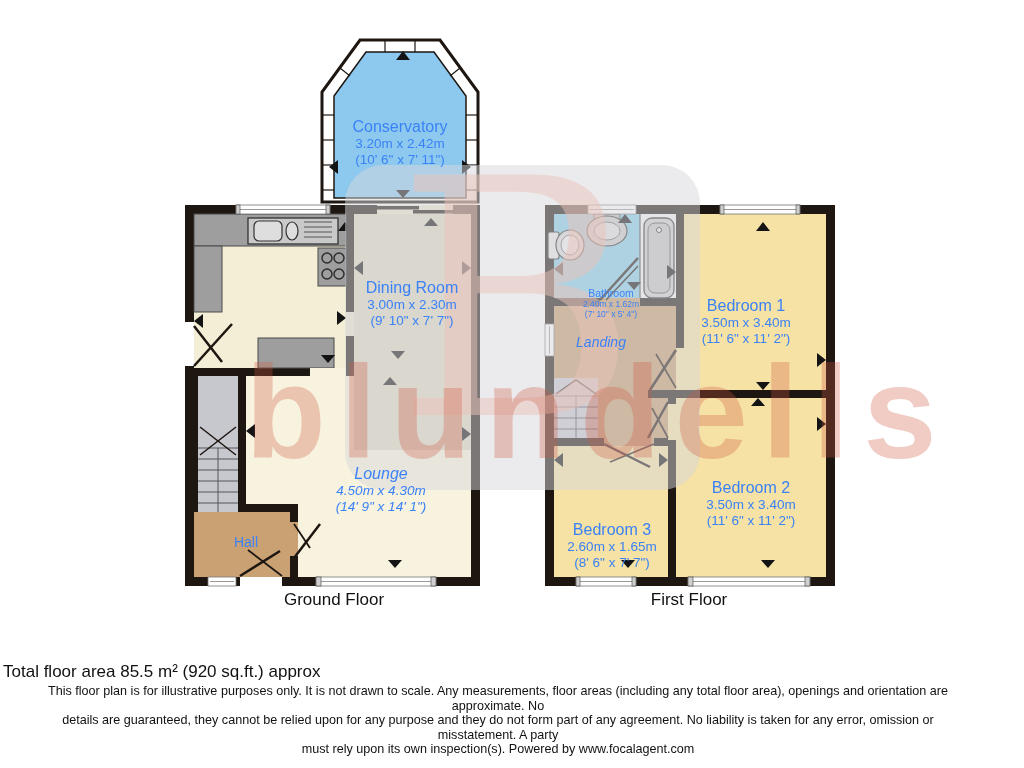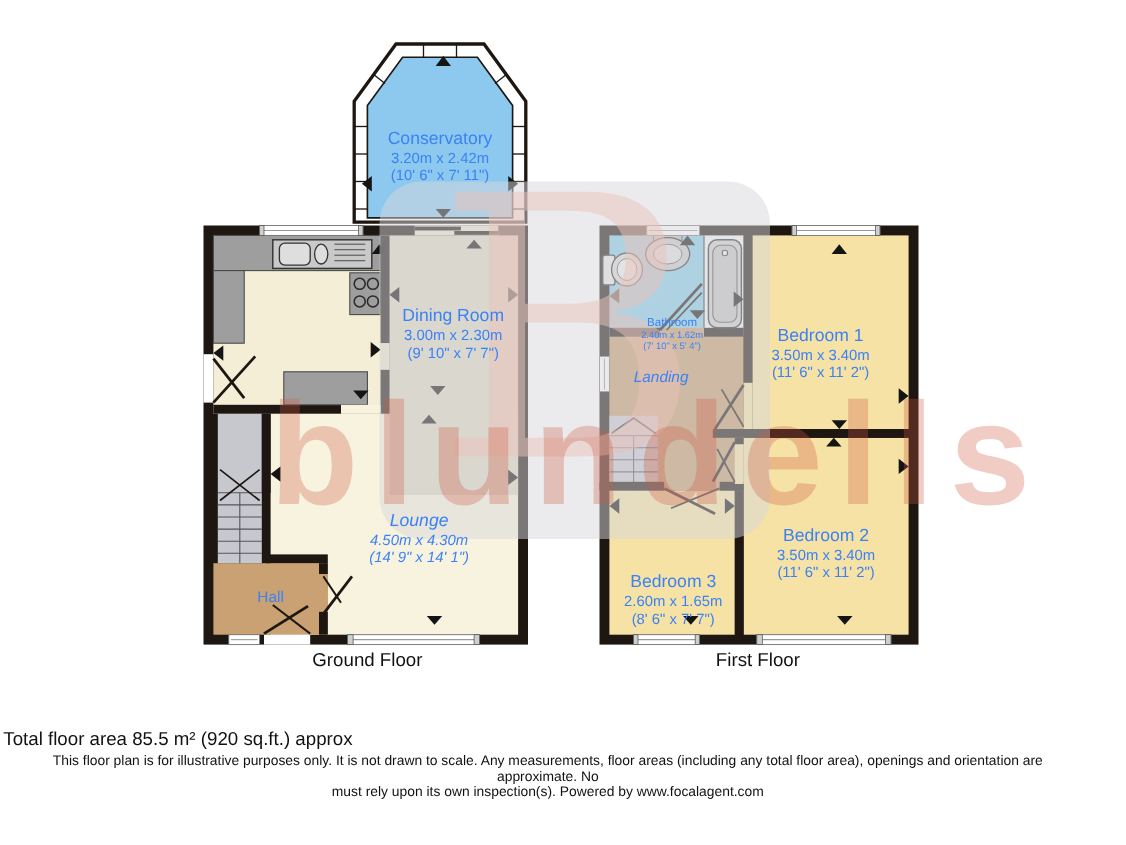--- a/index.html
+++ b/index.html
@@ -318,16 +318,17 @@
     <div class="rdim">2.60m x 1.65m</div>
     <div class="rdim">(8' 6" x 7' 7")</div>
   </div>
 
   <div class="floor-title" style="left:334px;top:590px;">Ground Floor</div>
   <div class="floor-title" style="left:689px;top:590px;">First Floor</div>
 
   <div class="footer-area">Total floor area 85.5 m² (920 sq.ft.) approx</div>
   <div class="footer-disclaimer">
     <div>This floor plan is for illustrative purposes only. It is not drawn to scale. Any measurements, floor areas (including any total floor area), openings and orientation are approximate. No</div>
+    <div>details are guaranteed, they cannot be relied upon for any purpose and they do not form part of any agreement. No liability is taken for any error, omission or misstatement. A party</div>
     <div>must rely upon its own inspection(s). Powered by www.focalagent.com</div>
   </div>
 
 </div>
 
 </body></html>

